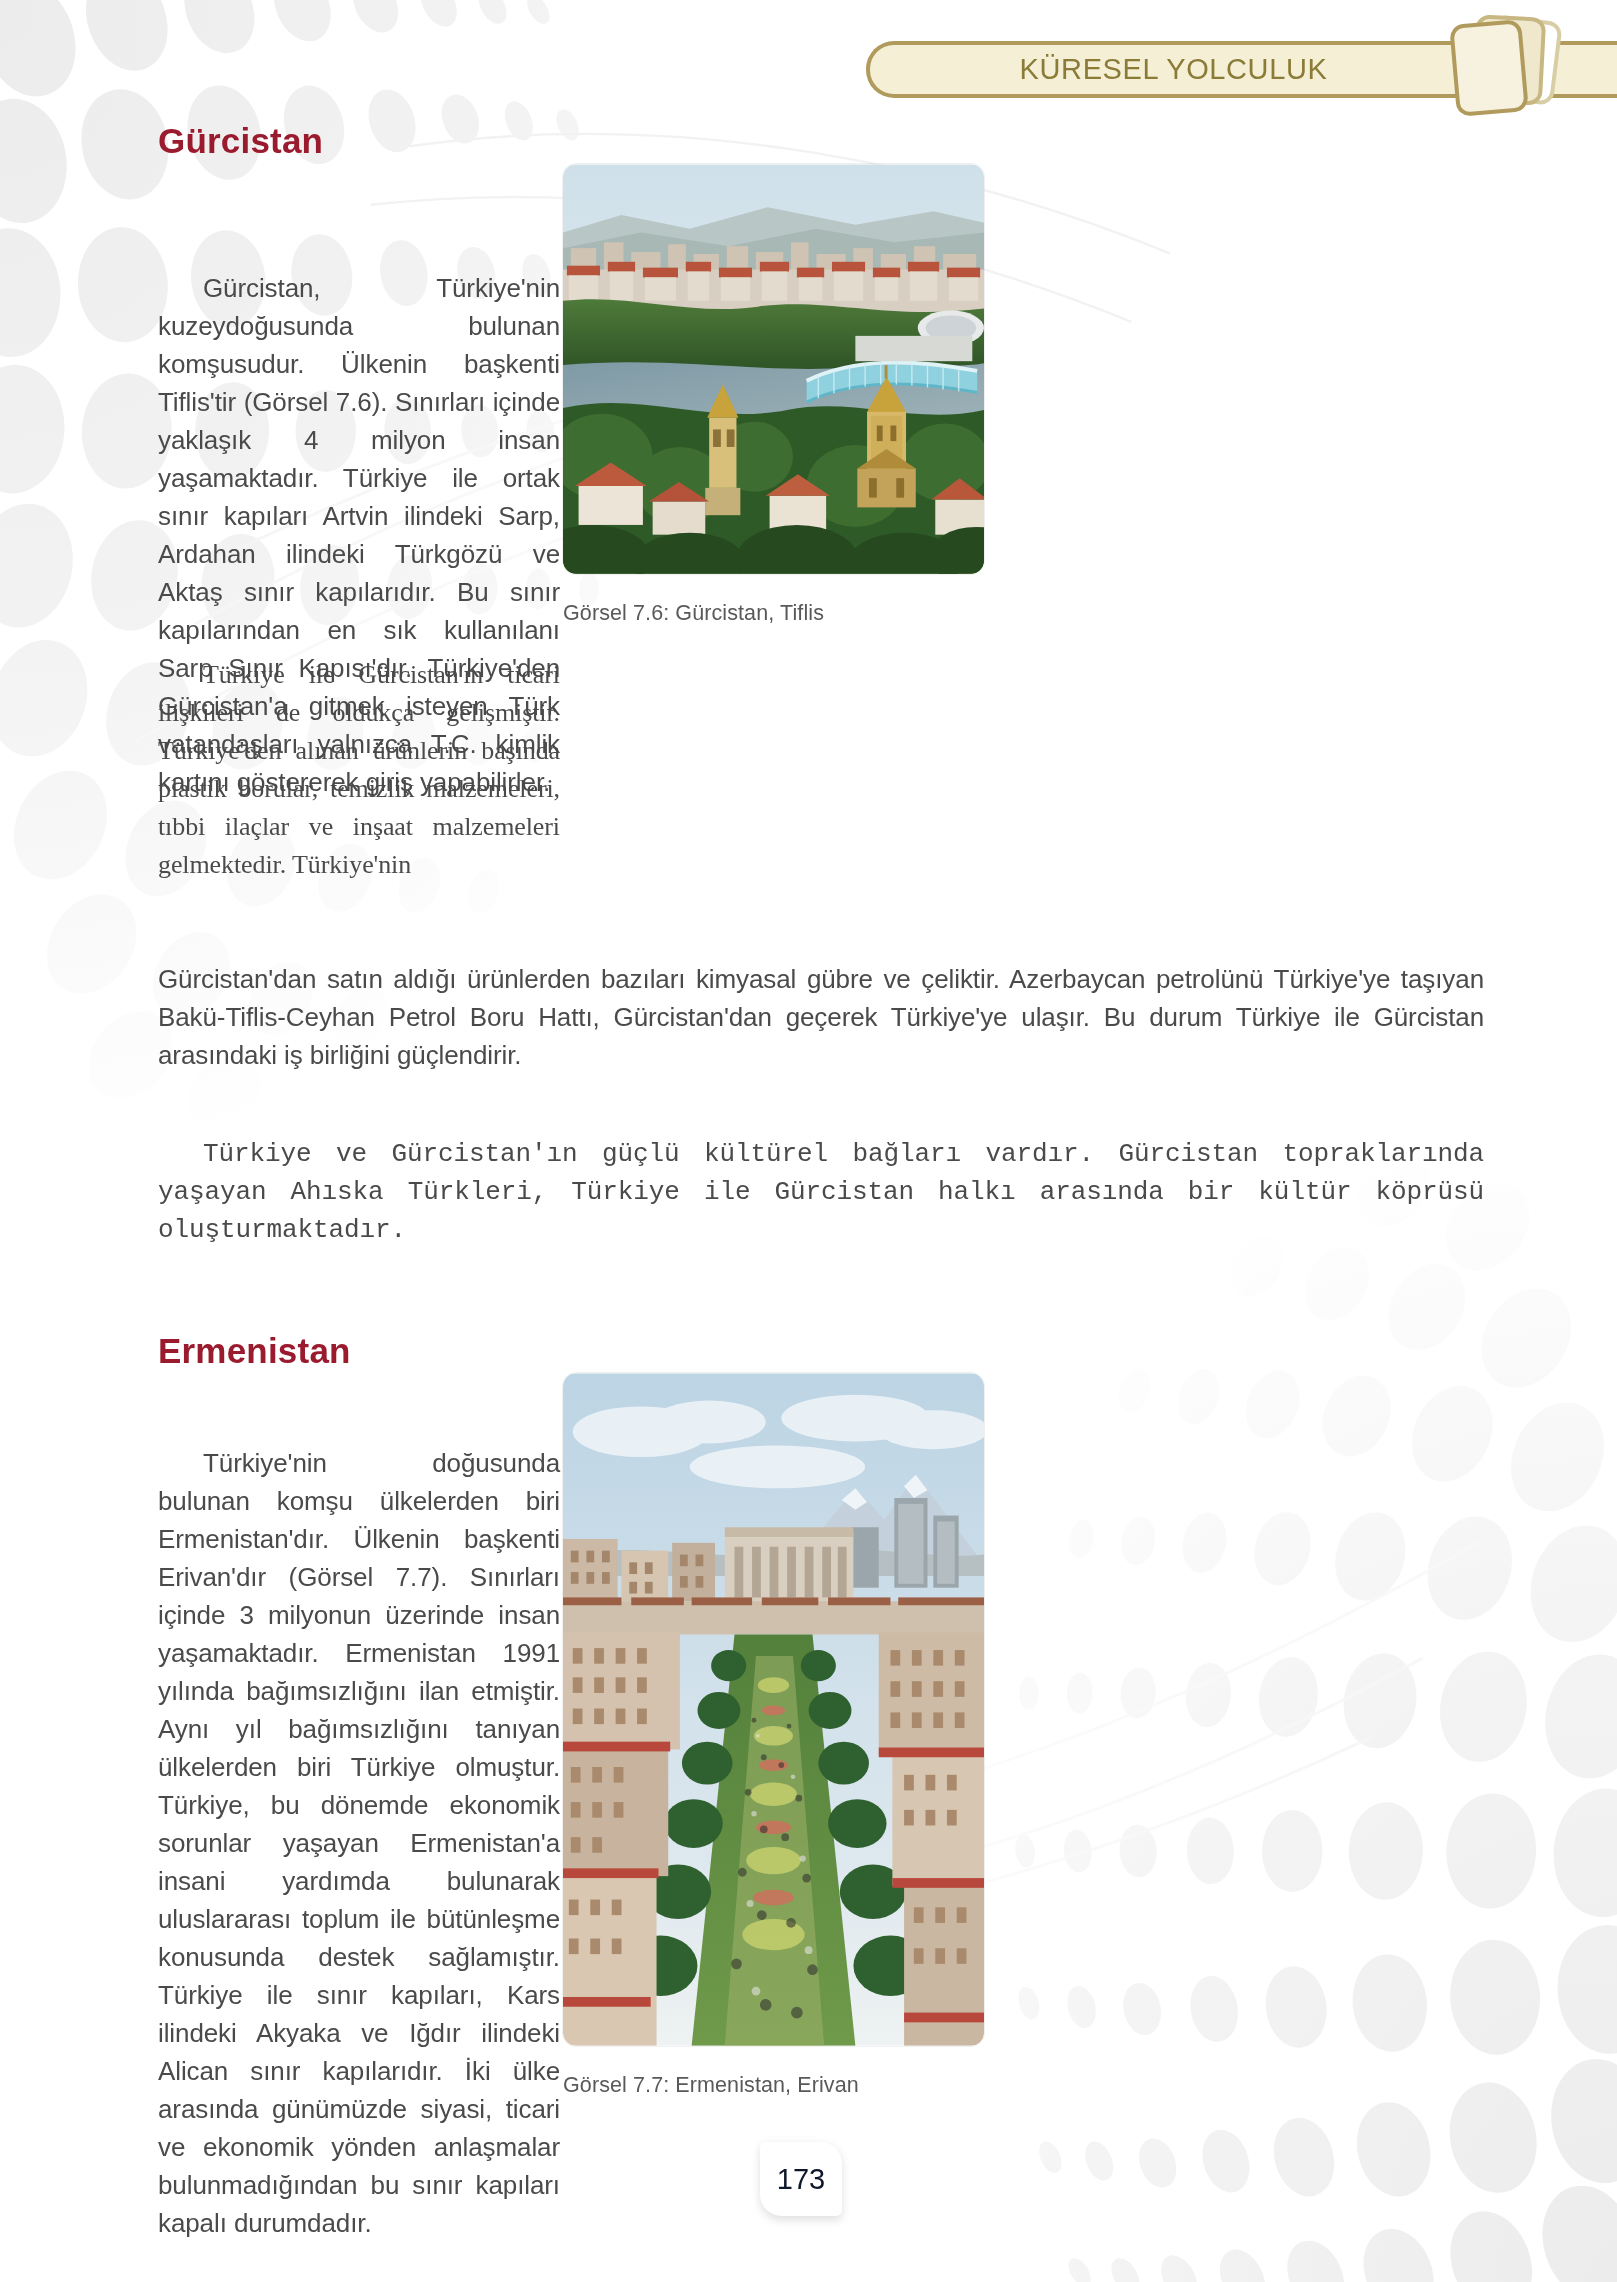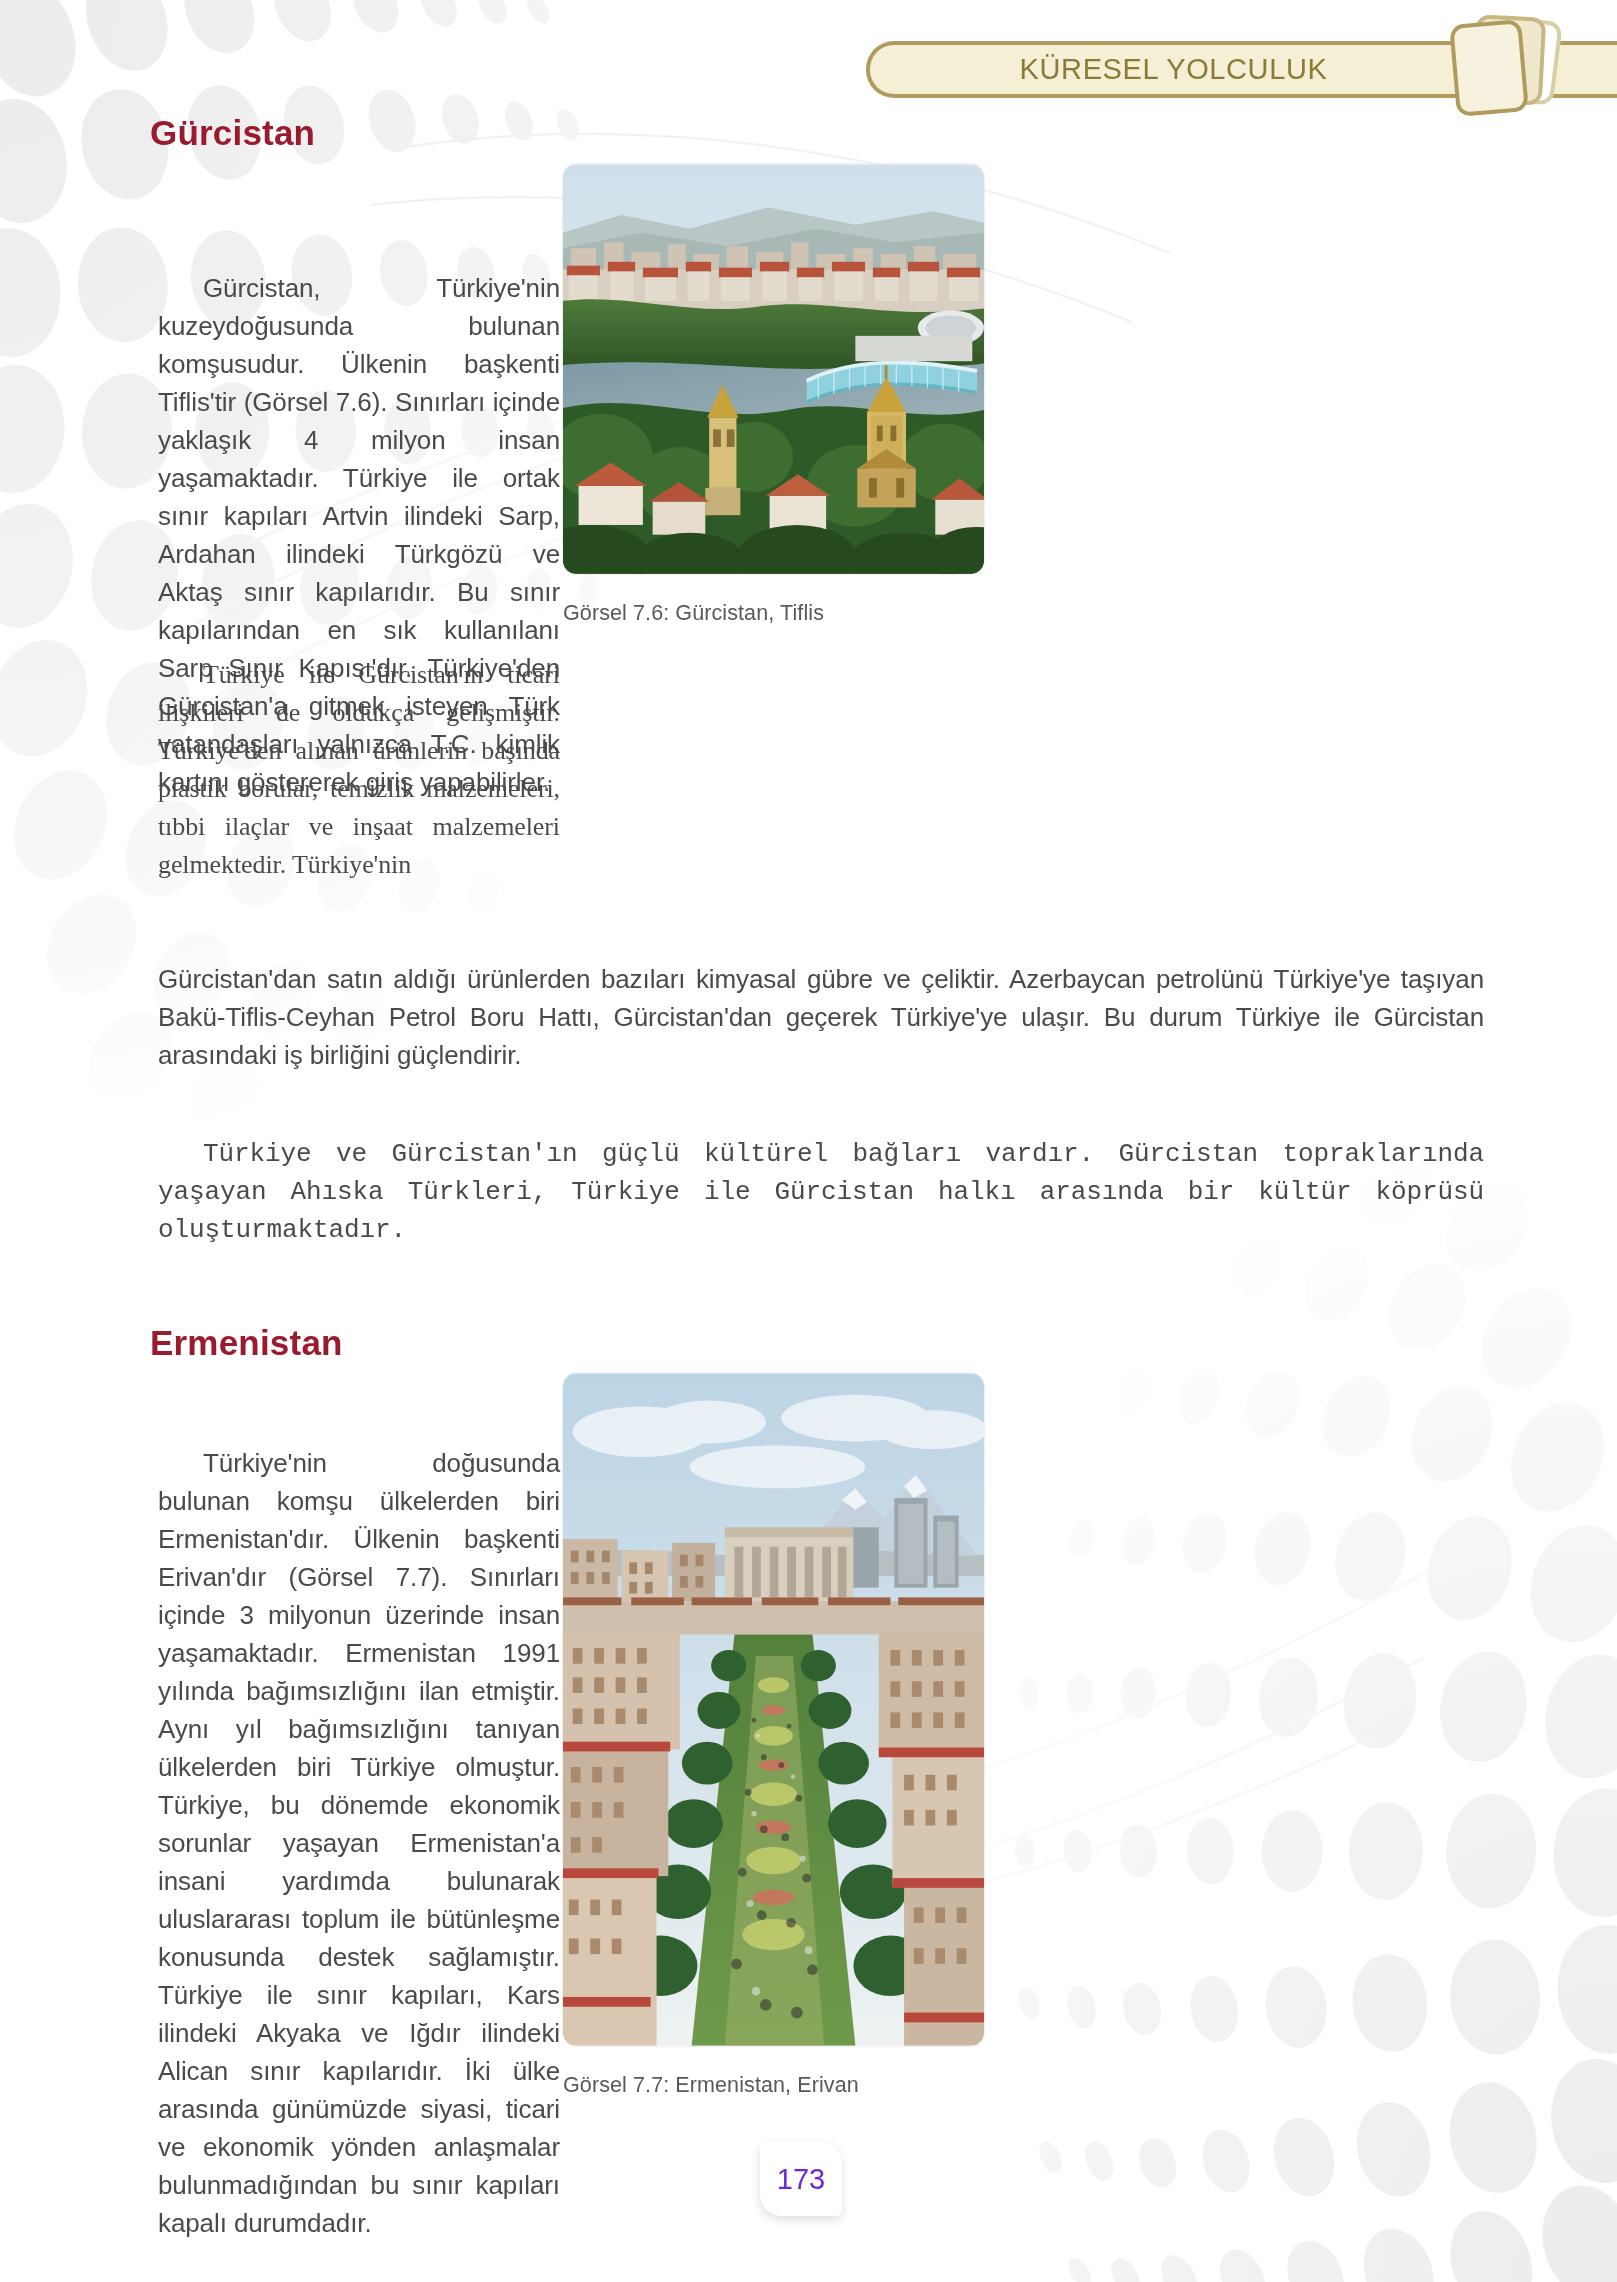--- a/index.html
+++ b/index.html
@@ -104,21 +104,21 @@
     left: 146px;
     top: 0;
     width: 1326px;
     z-index: 3;
   }
 
   h2.section-heading {
     font-size: 35px;
     font-weight: bold;
     color: #9b1b2e;
-    margin: 4px;
+    margin: 12px;
     letter-spacing: 0.2px;
   }
 
   p.body-text {
     font-size: 26px;
     line-height: 38px;
     color: #4a4a4a;
     text-align: justify;
     margin: 12px;
     letter-spacing: -0.1px;
@@ -172,21 +172,21 @@
     left: 760px;
     top: 2142px;
     width: 82px;
     height: 74px;
     background: #ffffff;
     border-radius: 5.9px 21.5px 5.9px 21.5px;
     box-shadow: 0 3.9px 9.8px rgba(0,0,0,0.13);
     text-align: center;
     line-height: 74px;
     font-size: 29px;
-    color: #6d28d9;
+    color: #0f172a;
     z-index: 6;
   }
 </style>
 </head>
 <body>
 
 <div class="page">
 
   <div class="bg-pattern">
     <svg viewBox="0 0 1659 2340" preserveAspectRatio="none" xmlns="http://www.w3.org/2000/svg">

